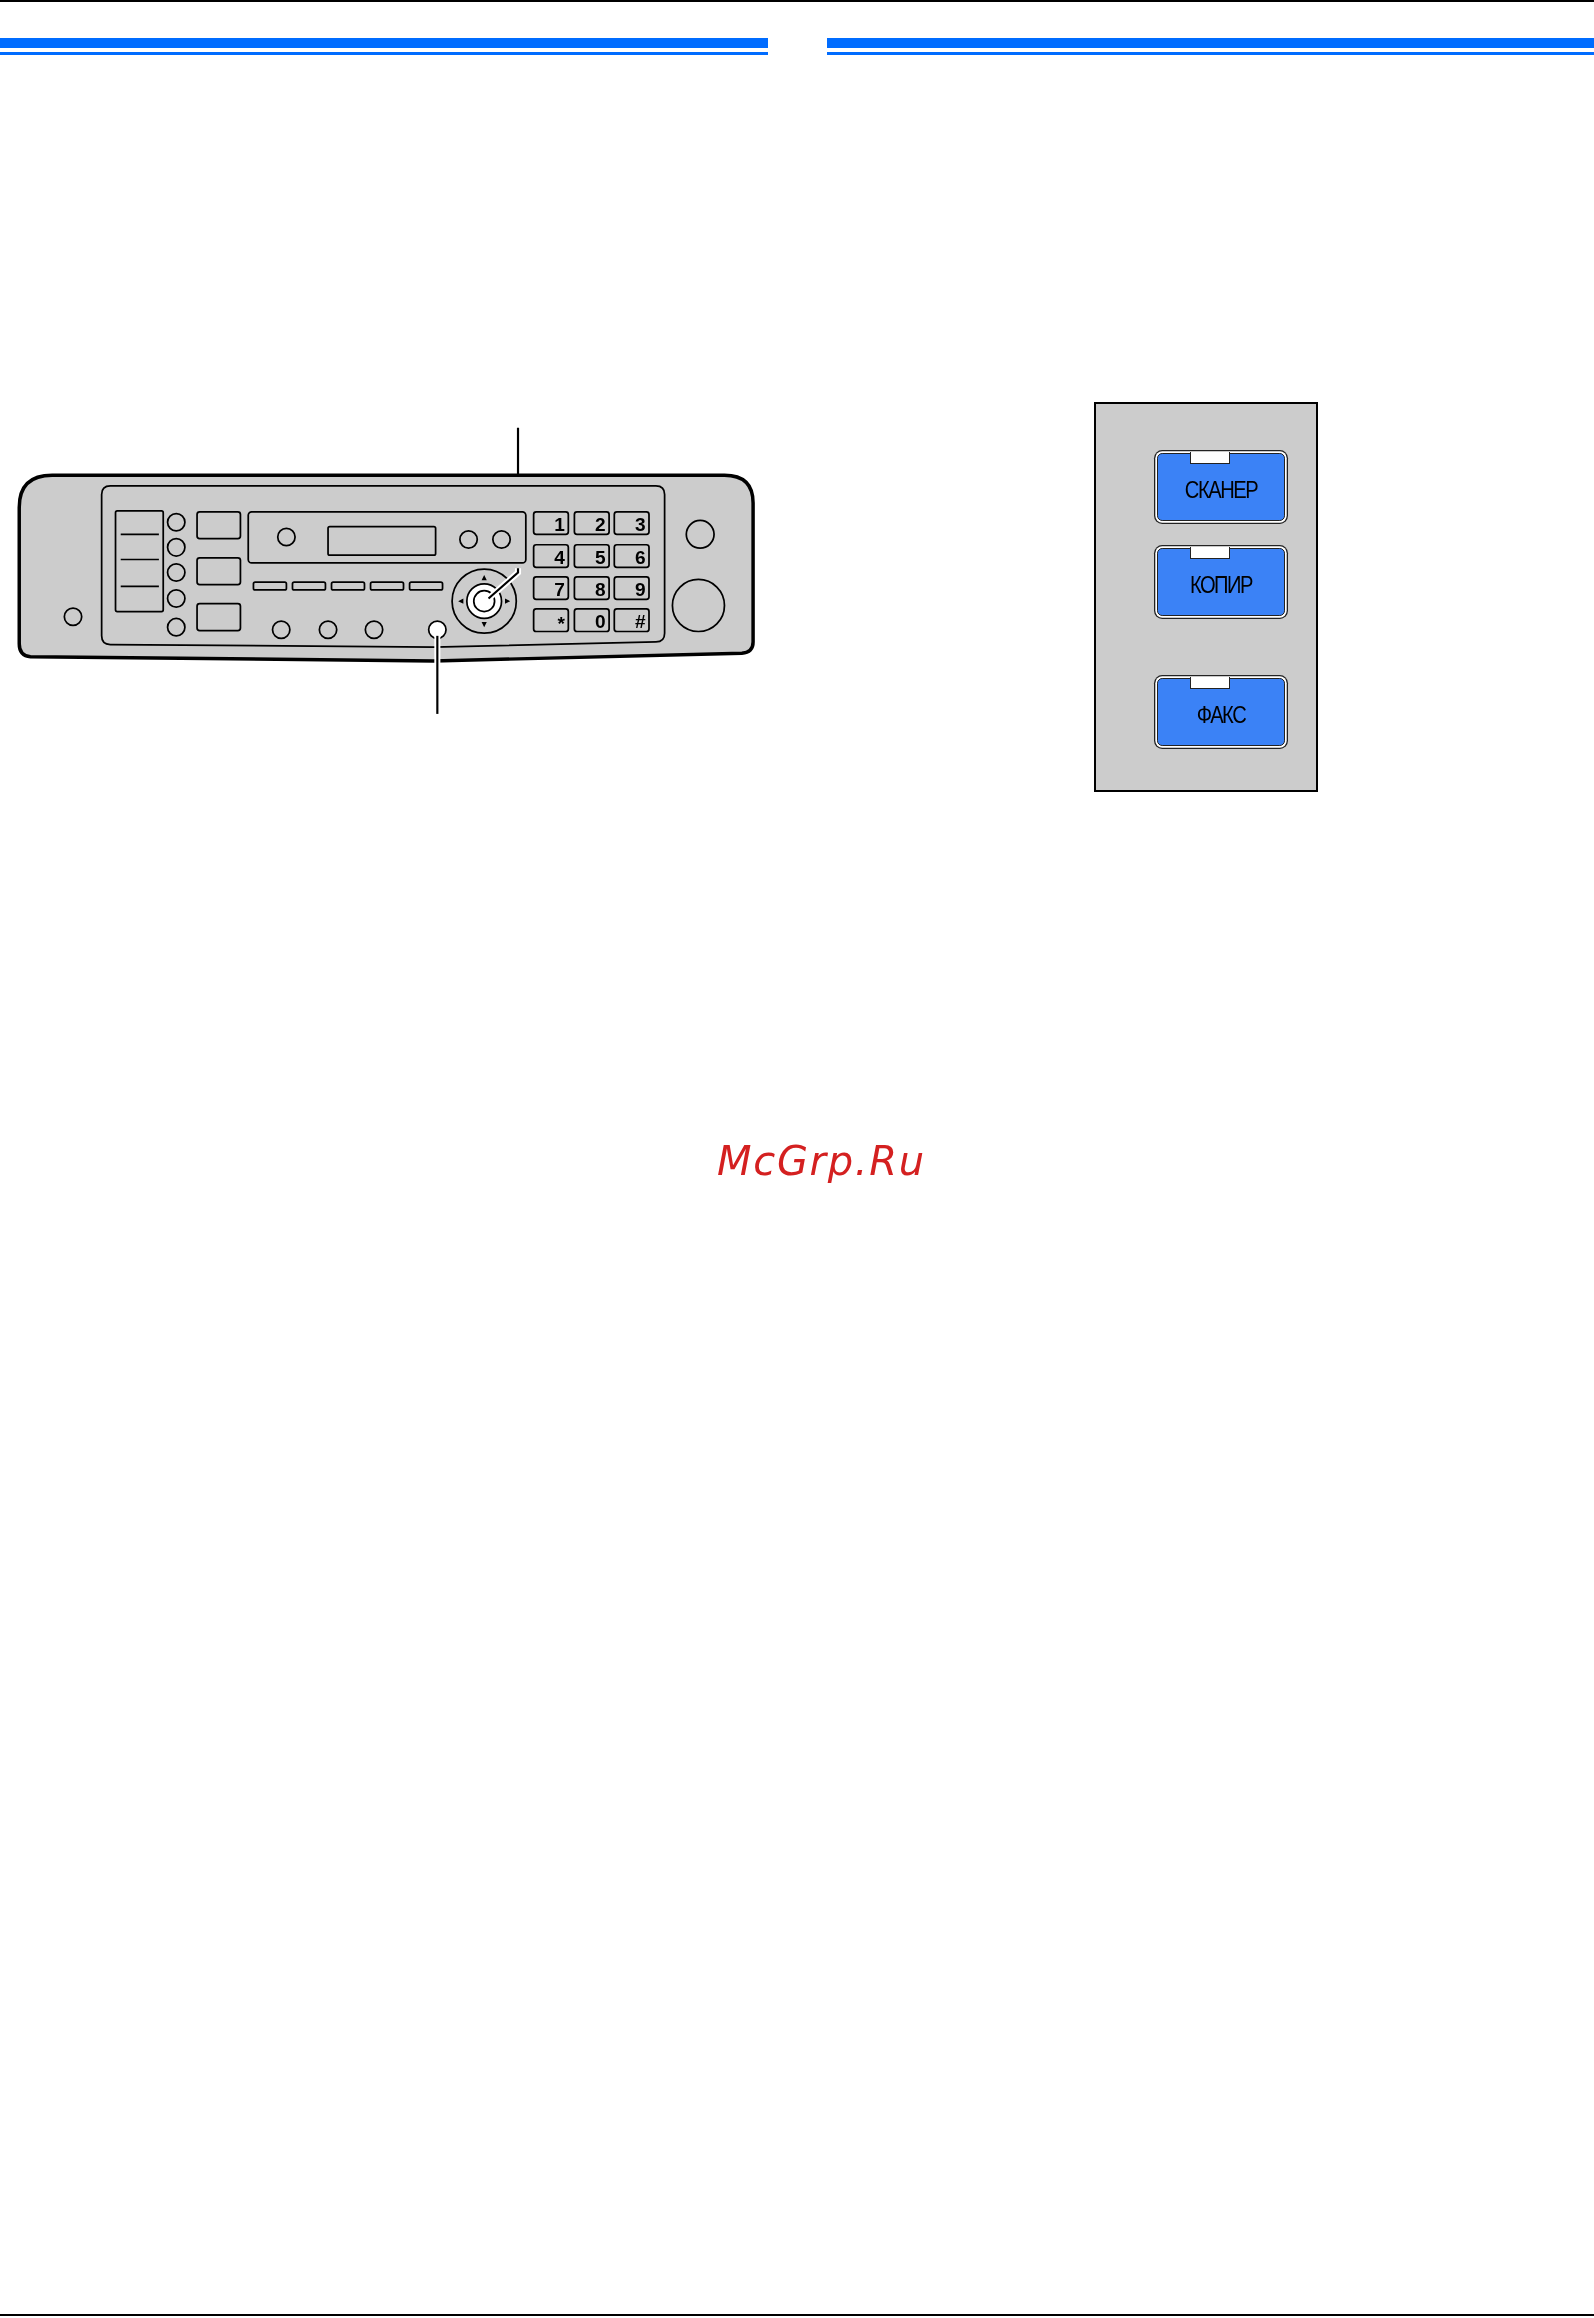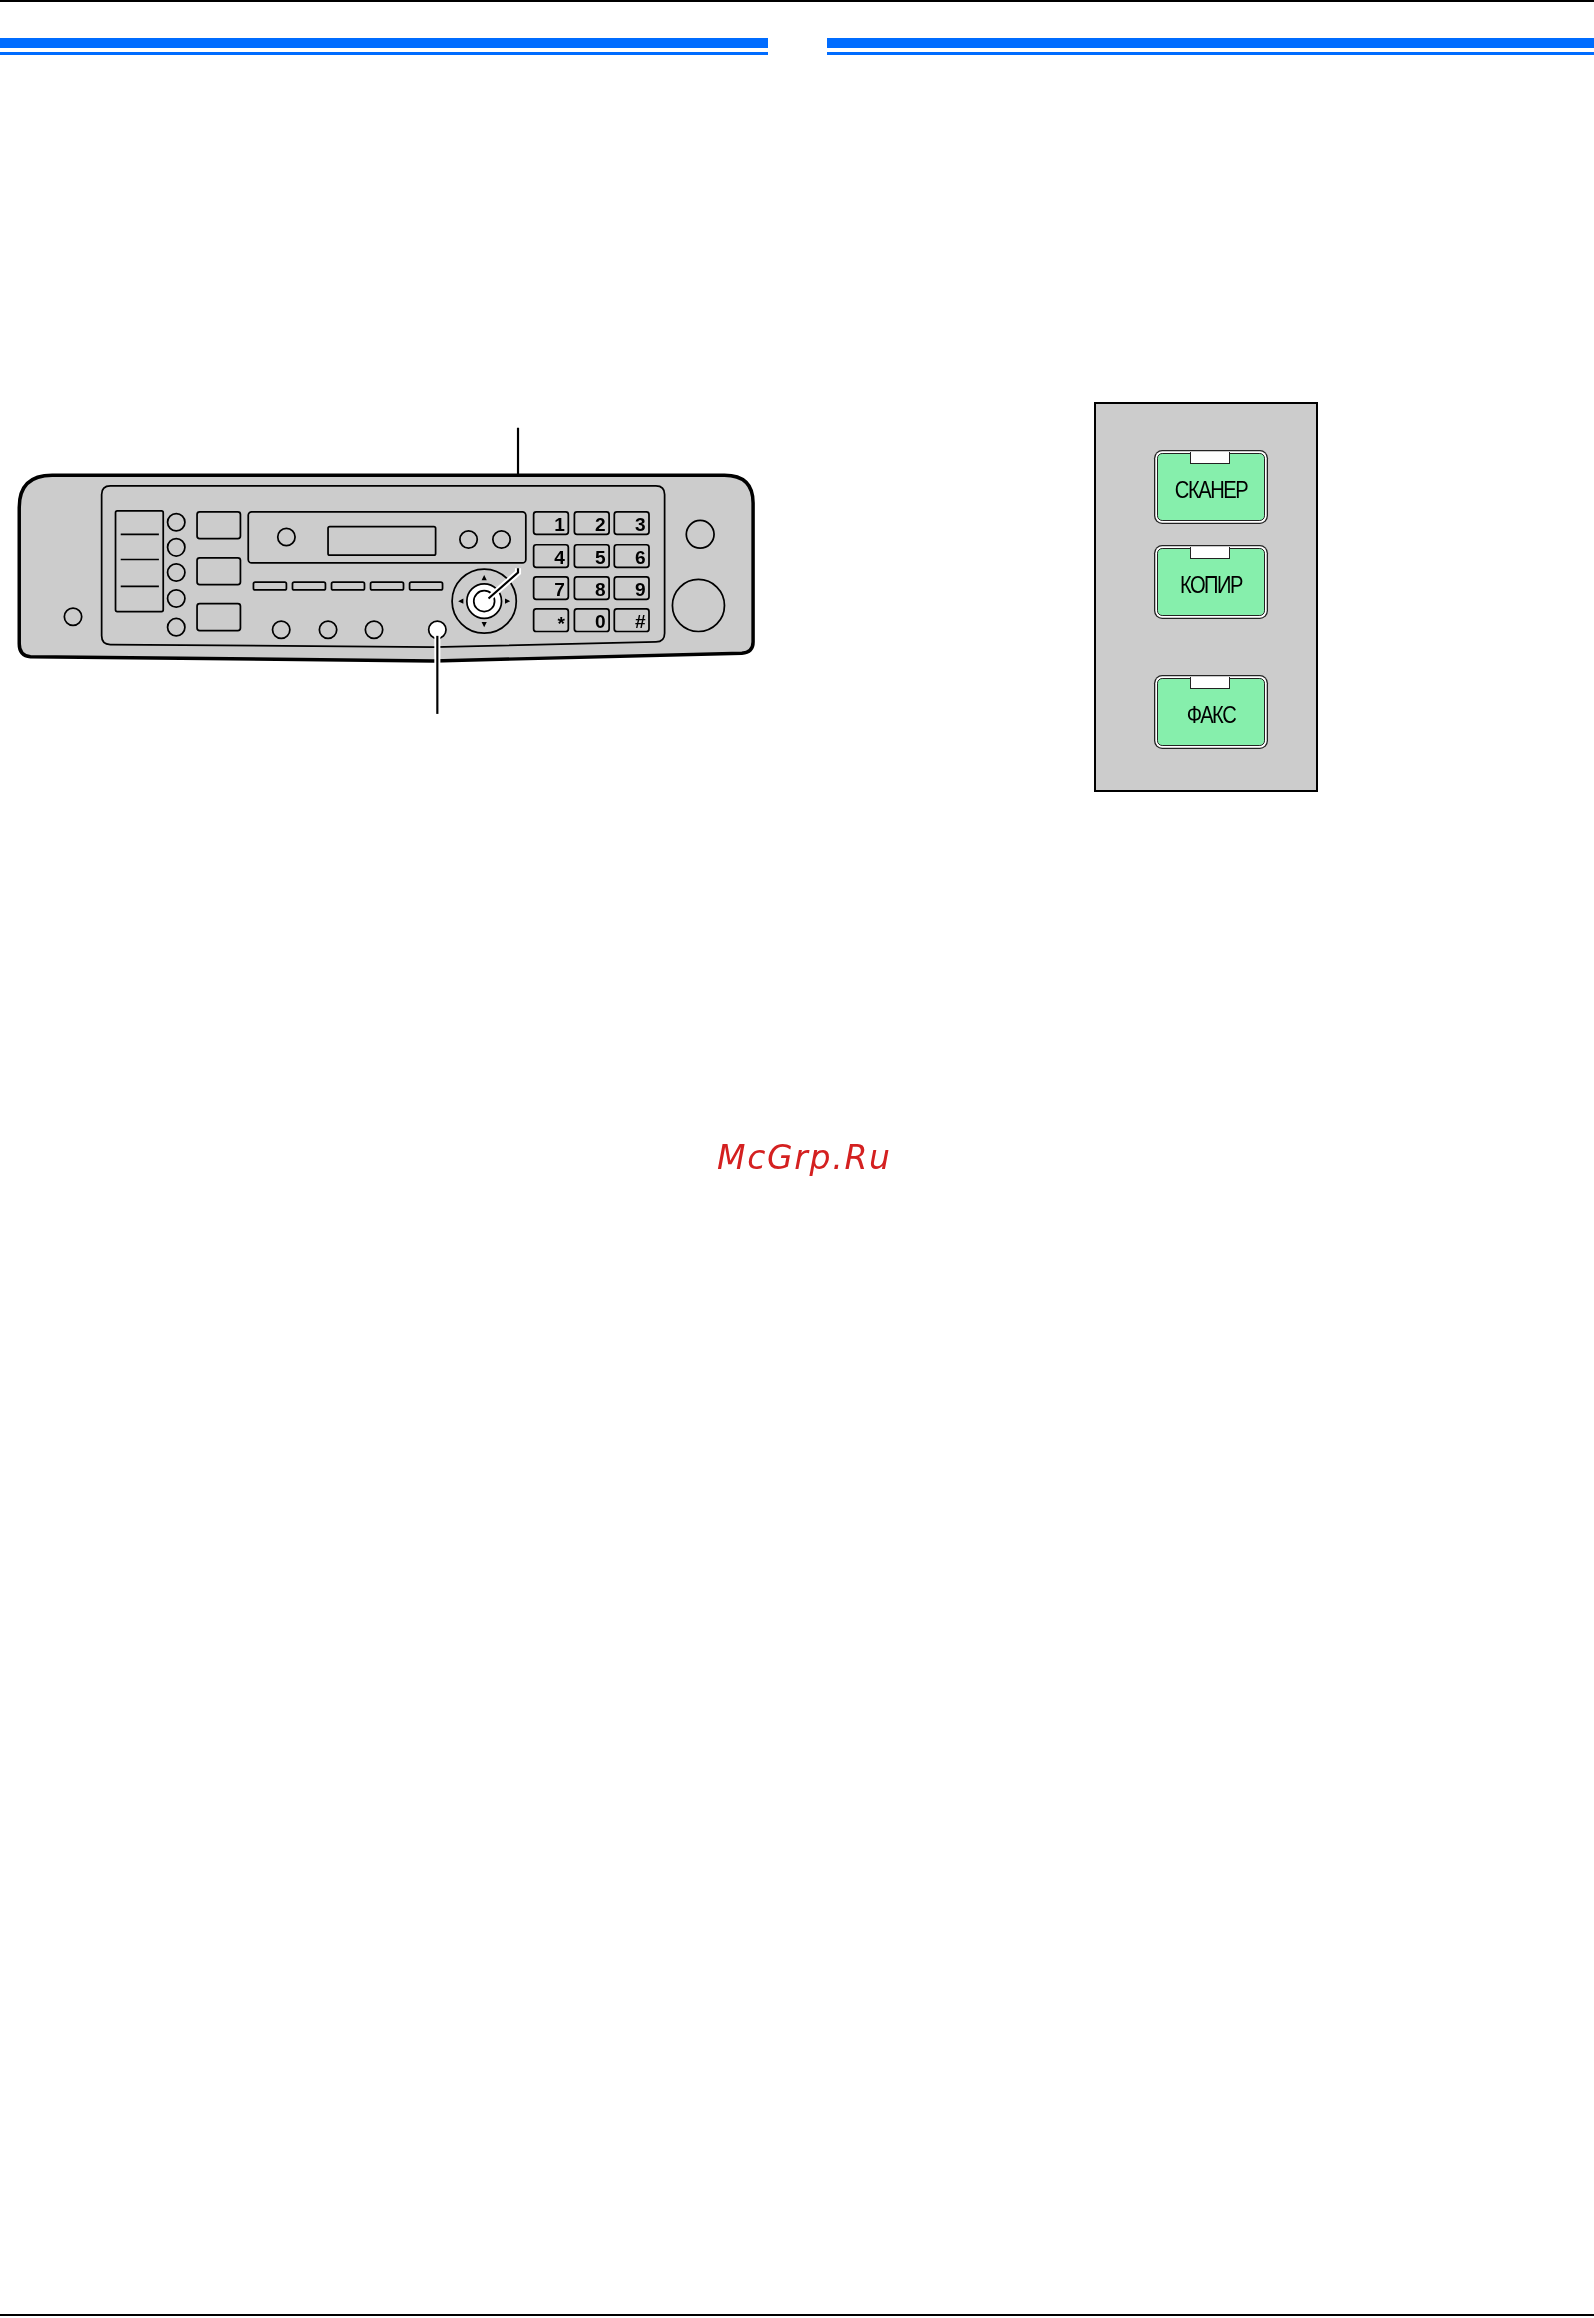--- a/index.html
+++ b/index.html
@@ -4,24 +4,24 @@
 <style>
   html, body { margin:0; padding:0; background:#ffffff; }
   body { width:1595px; height:2319px; position:relative; overflow:hidden; font-family:"DejaVu Sans", sans-serif; }
   .abs { position:absolute; }
   .rule-top { left:0; top:0; width:1595px; height:1.7px; background:#000; }
   .rule-bottom { left:0; top:2314px; width:1595px; height:1.7px; background:#000; }
   .hbar { height:10.4px; top:38px; }
   .hline { height:2.6px; top:52px; }
   .blue { background:var(--accent); }
   .mode-box { left:1094px; top:402px; width:224px; height:390px; background:#cccccc; border:2.6px solid #000; box-sizing:border-box; }
-  .mode-btn { position:absolute; left:61px; width:108px; height:68px; box-sizing:border-box; border:1.7px solid #222; border-radius:5.2px; background:#86efac; box-shadow:0 0 0 1.7px #fff, 0 0 0 3px #222; }
+  .mode-btn { position:absolute; left:61px; width:128px; height:68px; box-sizing:border-box; border:1.7px solid #222; border-radius:5.2px; background:#3b82f6; box-shadow:0 0 0 1.7px #fff, 0 0 0 3px #222; }
   .mode-btn .notch { position:absolute; left:32px; top:-1.7px; width:40px; height:11.3px; border:1.7px solid #222; border-top:none; background:#fff; box-sizing:border-box; }
   .mode-btn .lbl { position:absolute; left:0; right:0; top:22.6px; text-align:center; font-family:"Liberation Sans", sans-serif; font-size:23.4px; letter-spacing:-1.7px; color:#000; transform:scaleX(0.86); }
-  .watermark { left:717px; top:1138px; font-family:"DejaVu Sans", sans-serif; font-style:italic; font-size:33px; letter-spacing:1.7px; color:var(--wm); }
+  .watermark { left:717px; top:1138px; font-family:"DejaVu Sans", sans-serif; font-style:italic; font-size:40px; letter-spacing:1.7px; color:var(--wm); }
 </style>
 </head>
 <body>
 
 <div class="abs rule-top"></div>
 
 <div class="abs hbar blue" style="left:0;width:768px;"></div>
 <div class="abs hline blue" style="left:0;width:768px;"></div>
 <div class="abs hbar blue" style="left:827px;width:768px;"></div>
 <div class="abs hline blue" style="left:827px;width:768px;"></div>

